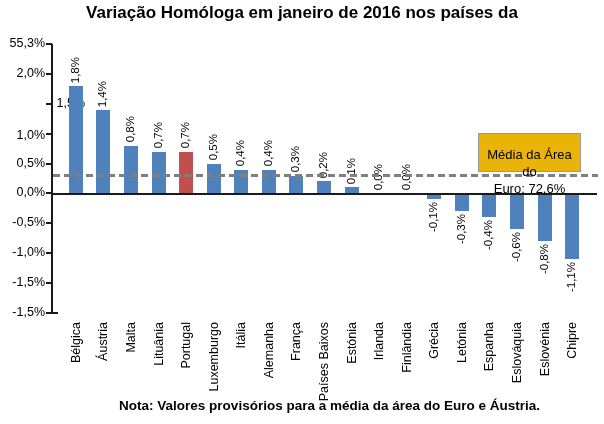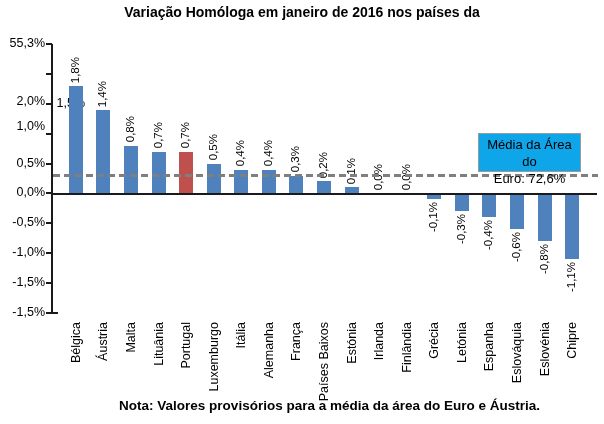--- a/index.html
+++ b/index.html
@@ -6,21 +6,21 @@
   #chart-root{
     position:relative;
     width:604px;height:424px;
     background:#fff;
     font-family:"Liberation Sans", sans-serif;
     color:#000;
     overflow:hidden;
   }
   .chart-title{
     position:absolute;top:4px;left:52px;width:500px;
-    text-align:center;font-size:14px;font-weight:bold;line-height:17px;
+    text-align:center;font-size:17px;font-weight:bold;line-height:17px;
     color:#000;
   }
   .y-axis-line{
     position:absolute;left:51px;top:44px;width:2px;height:270px;background:#1a1a1a;
   }
   .axis-foot{
     position:absolute;left:52px;top:312px;width:6px;height:2px;background:#1a1a1a;
   }
   .zero-line{
     position:absolute;left:52px;top:193px;width:545px;height:2px;background:#1a1a1a;z-index:4;
@@ -42,47 +42,47 @@
     white-space:nowrap;
   }
   .val-label{
     position:absolute;font-size:11.5px;line-height:13px;z-index:5;color:#000;
   }
   .x-label{
     position:absolute;font-size:12.5px;line-height:14px;color:#000;
   }
   .mean-box{
     position:absolute;left:478px;top:133px;width:103px;height:39px;
-    background:#0ea5e9;border:1px solid #9a9a9a;z-index:10;
-    text-align:center;font-size:13px;line-height:17px;padding-top:2px;
+    background:#eab308;border:1px solid #9a9a9a;z-index:10;
+    text-align:center;font-size:13px;line-height:17px;padding-top:12px;
     box-sizing:border-box;
   }
   .chart-note{
     position:absolute;left:0;top:398px;width:540px;
     text-align:right;font-size:13.5px;color:#000;font-weight:bold;
   }
 </style>
 </head>
 <body>
 
 <div id="chart-root">
 
   <div class="chart-title">
     <span>Variação Homóloga em janeiro de 2016 nos países da</span><br>
   </div>
 
   <div id="y-axis-layer">
       <div class="y-tick" style="top: 43px;"></div>
       <div class="y-label" style="top: 36px;">55,3%</div>
       <div class="y-tick" style="top: 72.8889px;"></div>
-      <div class="y-label" style="top: 65.8889px; margin-top: 28px;">2,0%</div>
+      <div class="y-label" style="top: 65.8889px;">2,0%</div>
       <div class="y-tick" style="top: 102.778px;"></div>
       <div class="y-label" style="top: 95.7778px; margin-left: 40px;">1,5%</div>
       <div class="y-tick" style="top: 132.667px;"></div>
-      <div class="y-label" style="top: 119px;">1,0%</div>
+      <div class="y-label" style="top: 128px;">1,0%</div>
       <div class="y-tick" style="top: 162.556px;"></div>
       <div class="y-label" style="top: 155.556px;">0,5%</div>
       <div class="y-tick" style="top: 192.444px;"></div>
       <div class="y-label" style="top: 185.444px;">0,0%</div>
       <div class="y-tick" style="top: 222.333px;"></div>
       <div class="y-label" style="top: 215.333px;">-0,5%</div>
       <div class="y-tick" style="top: 252.222px;"></div>
       <div class="y-label" style="top: 245.222px;">-1,0%</div>
       <div class="y-tick" style="top: 282.111px;"></div>
       <div class="y-label" style="top: 275.111px;">-1,5%</div>

